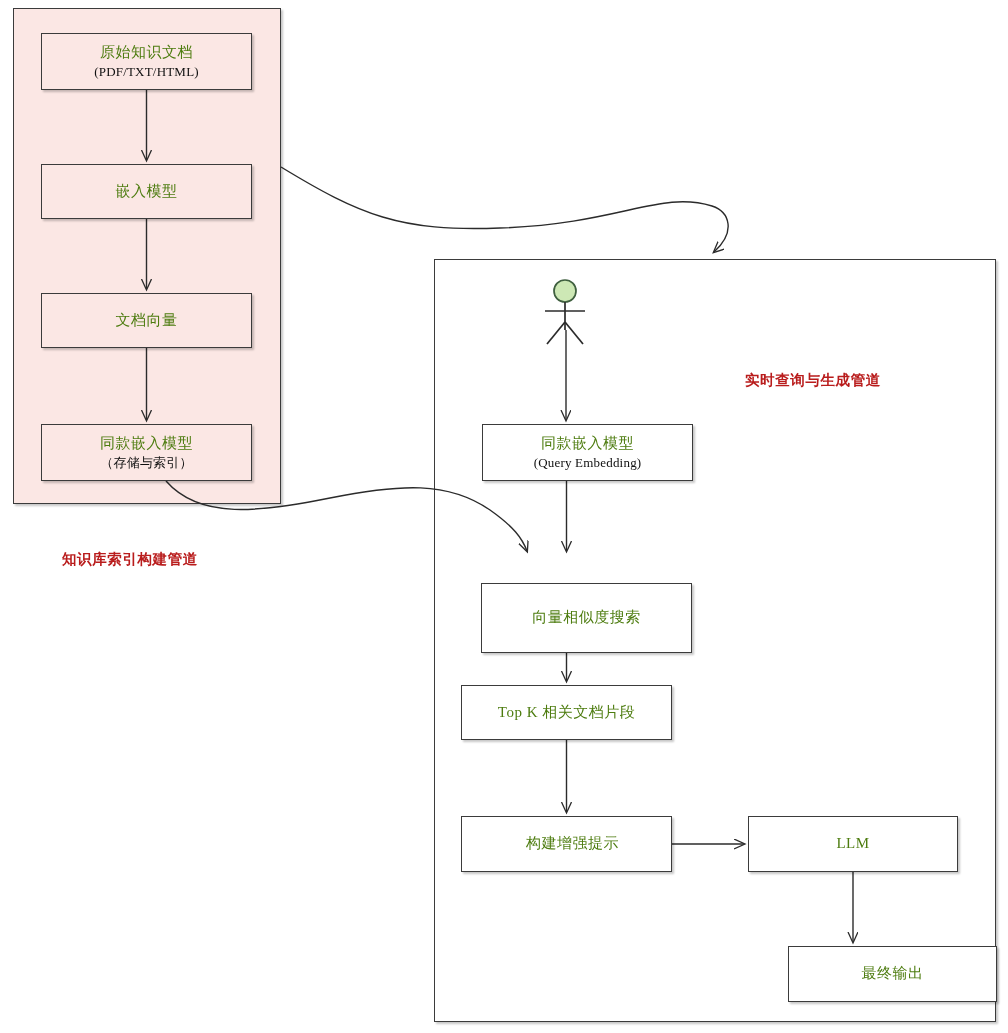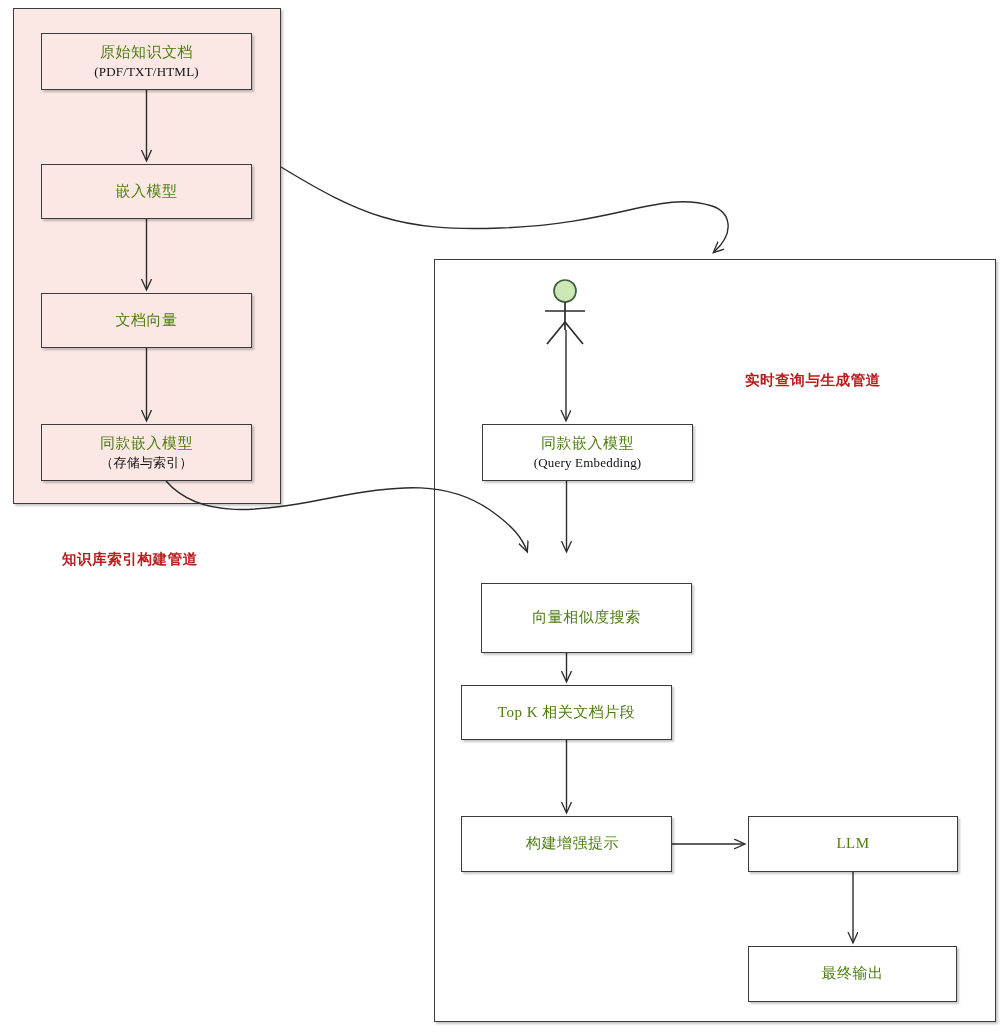--- a/index.html
+++ b/index.html
@@ -150,17 +150,17 @@
   </div>
 
   <div class="node plain" style="left:461px; top:816px; width:211px; height:56px;padding-left:12px;">
     <span class="t1">构建增强提示</span>
   </div>
 
   <div class="node plain" style="left:748px; top:816px; width:210px; height:56px;text-align:right;">
     <span class="t1">LLM</span>
   </div>
 
-  <div class="node plain" style="left:748px; top:946px; width:209px; height:56px;">
+  <div class="node plain" style="left:788px; top:946px; width:209px; height:56px;">
     <span class="t1">最终输出</span>
   </div>
 
 </div>
 
 </body></html>

